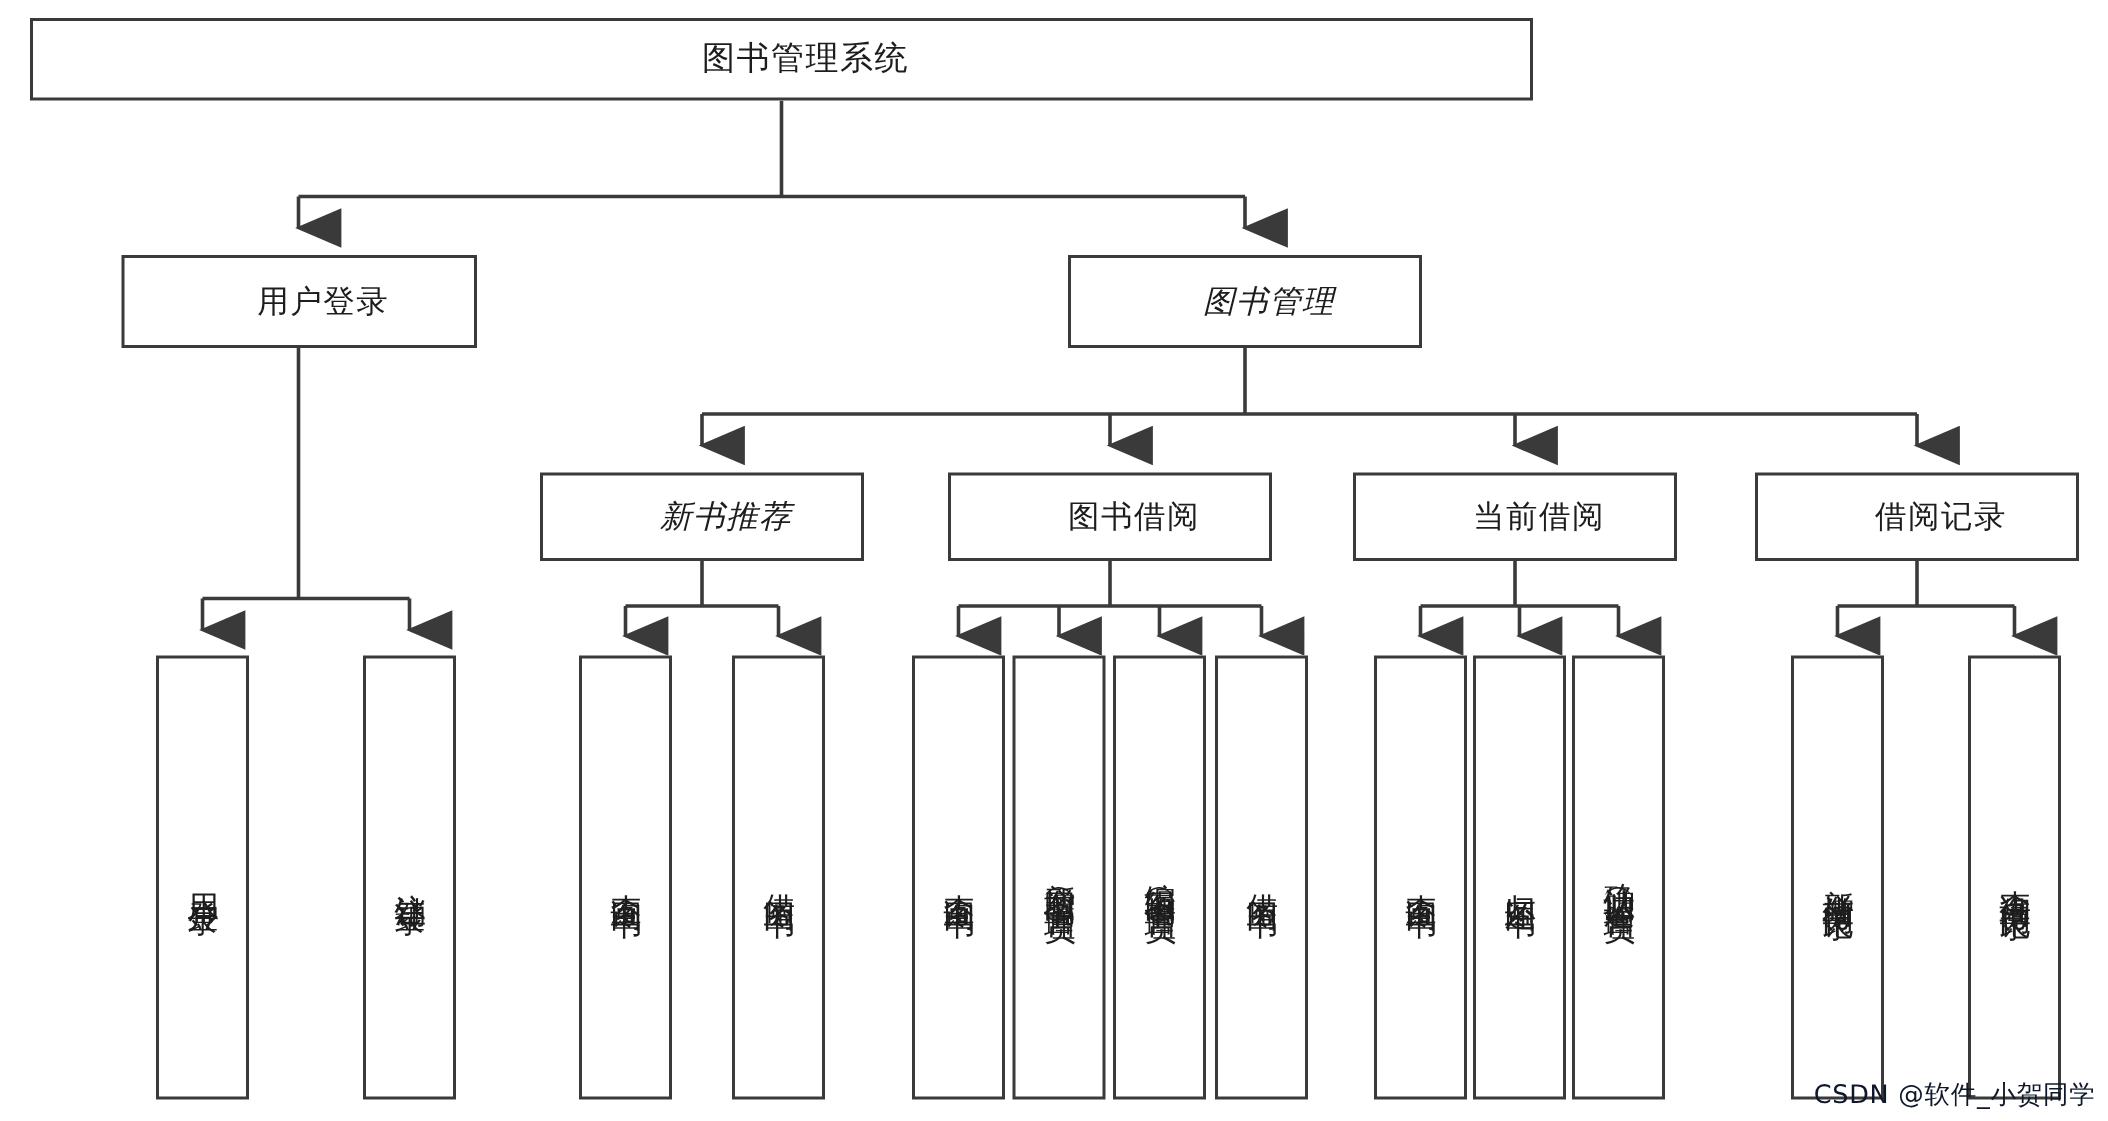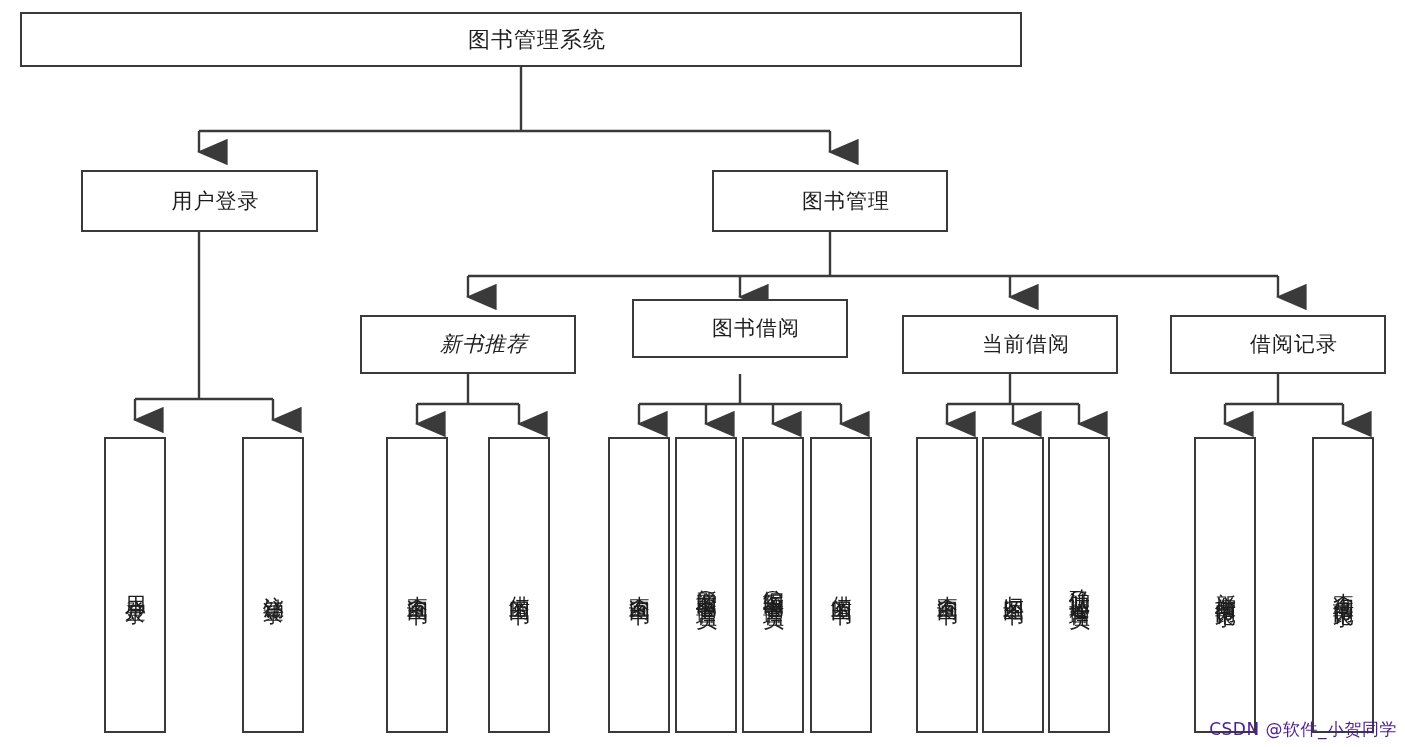--- a/index.html
+++ b/index.html
@@ -61,21 +61,21 @@
   .node.v .vtext {
     writing-mode: vertical-rl;
     text-orientation: upright;
     display: block;
   }
   .watermark {
     position: absolute;
     right: 8px;
     bottom: 6px;
     font-size: 17px;
-    color: #4c1d95;
+    color: #0f172a;
     letter-spacing: 0.5px;
     z-index: 3;
     white-space: nowrap;
   }
 </style>
 </head>
 <body>
 
 <div id="canvas">
 
@@ -125,24 +125,24 @@
       <path d="M 1278 374 L 1278 404"></path>
       <path d="M 1225 404 L 1343 404"></path>
       <path d="M 1225 404 L 1225 424" marker-end="url(#arw)"></path>
       <path d="M 1343 404 L 1343 424" marker-end="url(#arw)"></path>
     </g>
   </svg>
 
   <div class="node h root" style="left:20px; top:12px; width:1002px; height:55px;">图书管理系统</div>
 
   <div class="node h" style="left:81px; top:170px; width:237px; height:62px;">用户登录</div>
-  <div class="node h" style="left:712px; top:170px; width:236px; height:62px;">图书管理</div>
+  <div class="node h" style="left:712px; top:170px; width:236px; height:62px;font-style:italic;">图书管理</div>
 
   <div class="node h" style="left:360px; top:315px; width:216px; height:59px;font-style:italic;">新书推荐</div>
-  <div class="node h" style="left:632px; top:299px; width:216px; height:59px;font-family:Liberation Serif, serif;">图书借阅</div>
+  <div class="node h" style="left:632px; top:315px; width:216px; height:59px;font-family:Liberation Serif, serif;">图书借阅</div>
   <div class="node h" style="left:1170px; top:315px; width:216px; height:59px;">借阅记录</div>
   <div class="node h" style="left:902px; top:315px; width:216px; height:59px;">当前借阅</div>
 
   <div class="node v" style="left:104px; top:437px; width:62px; height:296px;">
     <span class="vtext">用户登录</span>
   </div>
   <div class="node v" style="left:242px; top:437px; width:62px; height:296px;">
     <span class="vtext">注销登录</span>
   </div>
 

